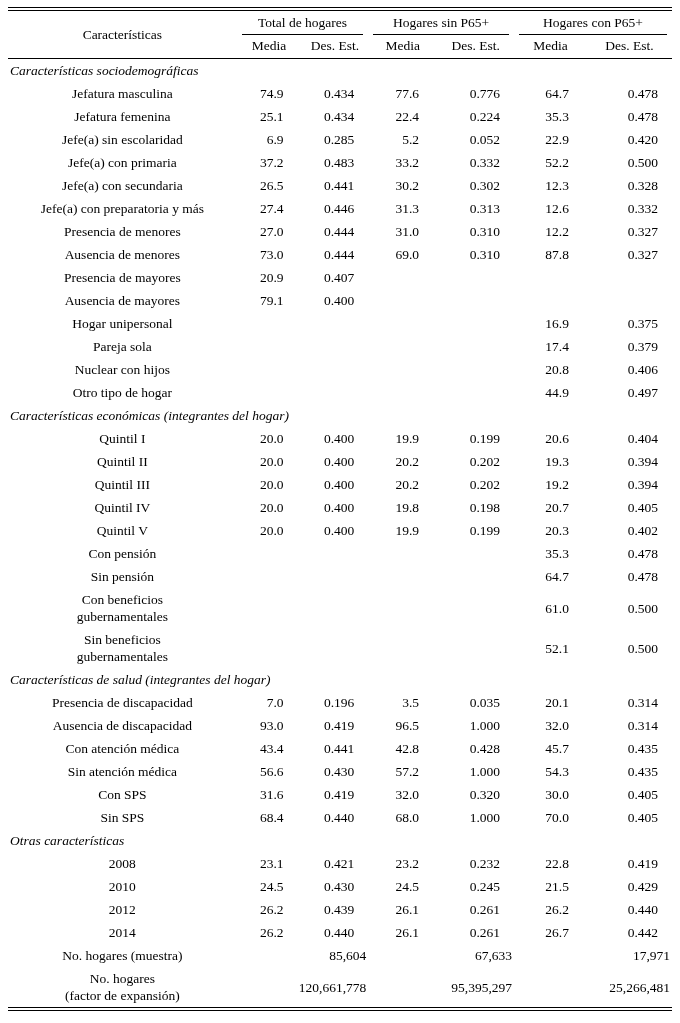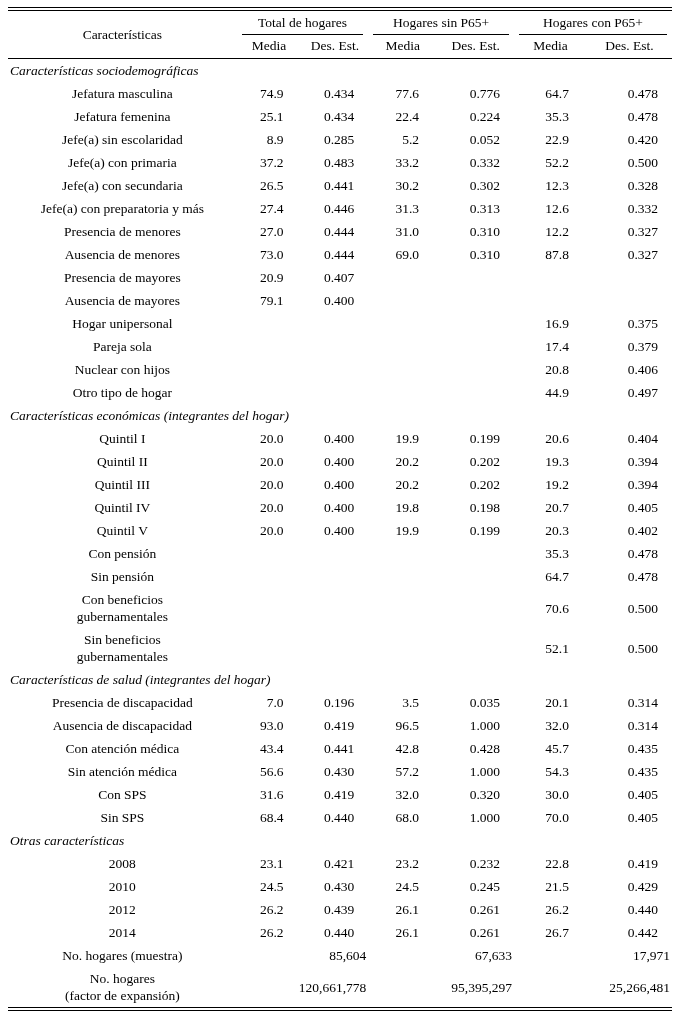--- a/index.html
+++ b/index.html
@@ -120,21 +120,21 @@
           <td class="label">Jefatura femenina</td>
           <td class="num media">25.1</td>
           <td class="num des">0.434</td>
           <td class="num media">22.4</td>
           <td class="num des">0.224</td>
           <td class="num media">35.3</td>
           <td class="num des">0.478</td>
         </tr>
         <tr>
           <td class="label">Jefe(a) sin escolaridad</td>
-          <td class="num media">8.9</td>
+          <td class="num media">6.9</td>
           <td class="num des">0.285</td>
           <td class="num media">5.2</td>
           <td class="num des">0.052</td>
           <td class="num media">22.9</td>
           <td class="num des">0.420</td>
         </tr>
         <tr>
           <td class="label">Jefe(a) con primaria</td>
           <td class="num media">37.2</td>
           <td class="num des">0.483</td>
@@ -299,21 +299,21 @@
           <td class="num media">64.7</td>
           <td class="num des">0.478</td>
         </tr>
         <tr>
           <td class="label">Con beneficios
 gubernamentales</td>
           <td class="num media"></td>
           <td class="num des"></td>
           <td class="num media"></td>
           <td class="num des"></td>
-          <td class="num media">70.6</td>
+          <td class="num media">61.0</td>
           <td class="num des">0.500</td>
         </tr>
         <tr>
           <td class="label">Sin beneficios
 gubernamentales</td>
           <td class="num media"></td>
           <td class="num des"></td>
           <td class="num media"></td>
           <td class="num des"></td>
           <td class="num media">52.1</td>

